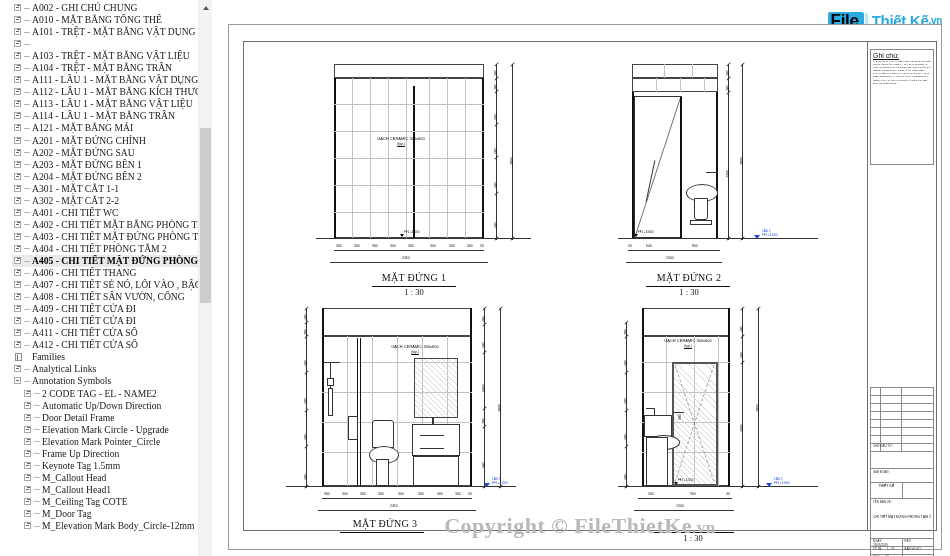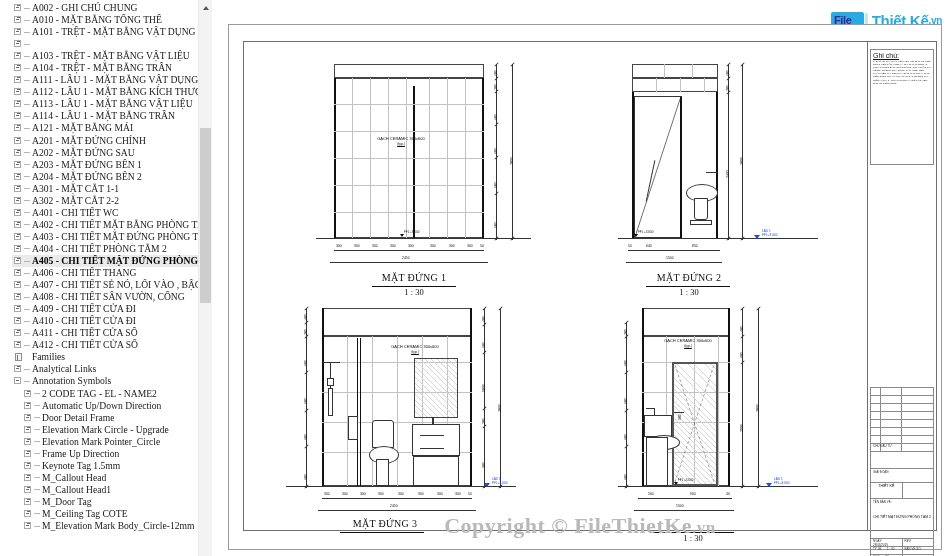--- a/index.html
+++ b/index.html
@@ -81,22 +81,22 @@
   #canvas{
     position:absolute;left:212px;top:0;width:738px;height:556px;
     background:#ffffff;overflow:hidden;
   }
   #logo{
     position:absolute;right:8px;top:10px;
     display:flex;align-items:center;height:20px;
     font-size:15px;font-weight:bold;letter-spacing:-0.3px;
   }
   #logo .file-box{
-    background:#29abe2;color:#4c1d95;padding:1px 12px 1px 3px;border-radius:2px;
-    font-size:11px;line-height:15px;position:relative;
+    background:#29abe2;color:#000000;padding:1px 5px 1px 3px;border-radius:2px;
+    font-size:17px;line-height:15px;position:relative;
   }
   #logo .file-box::after{
     content:"";position:absolute;right:-4px;top:1px;width:3px;height:13px;
     background:#bfe6f7;border-radius:0 2px 2px 0;
   }
   #logo .tk{color:#29abe2;margin-left:8px;font-size:15px;}
   #logo .vn{color:#29abe2;font-size:10px;}
 
   
   #sheet{
@@ -410,26 +410,26 @@
           <span class="lbl">M_Callout Head</span>
         </div>
         <div class="node indent2">
           <span class="expander box"></span>
           <span class="dash"></span>
           <span class="lbl">M_Callout Head1</span>
         </div>
         <div class="node indent2">
           <span class="expander box"></span>
           <span class="dash"></span>
+          <span class="lbl">M_Ceiling Tag COTE</span>
+        </div>
+        <div class="node indent2">
+          <span class="expander box"></span>
+          <span class="dash"></span>
           <span class="lbl">M_Door Tag</span>
-        </div>
-        <div class="node indent2">
-          <span class="expander box"></span>
-          <span class="dash"></span>
-          <span class="lbl">M_Ceiling Tag COTE</span>
         </div>
         <div class="node indent2">
           <span class="expander box"></span>
           <span class="dash"></span>
           <span class="lbl">M_Elevation Mark Body_Circle-12mm</span>
         </div>
       </div>
   </div>
 
   <div id="vscroll">

